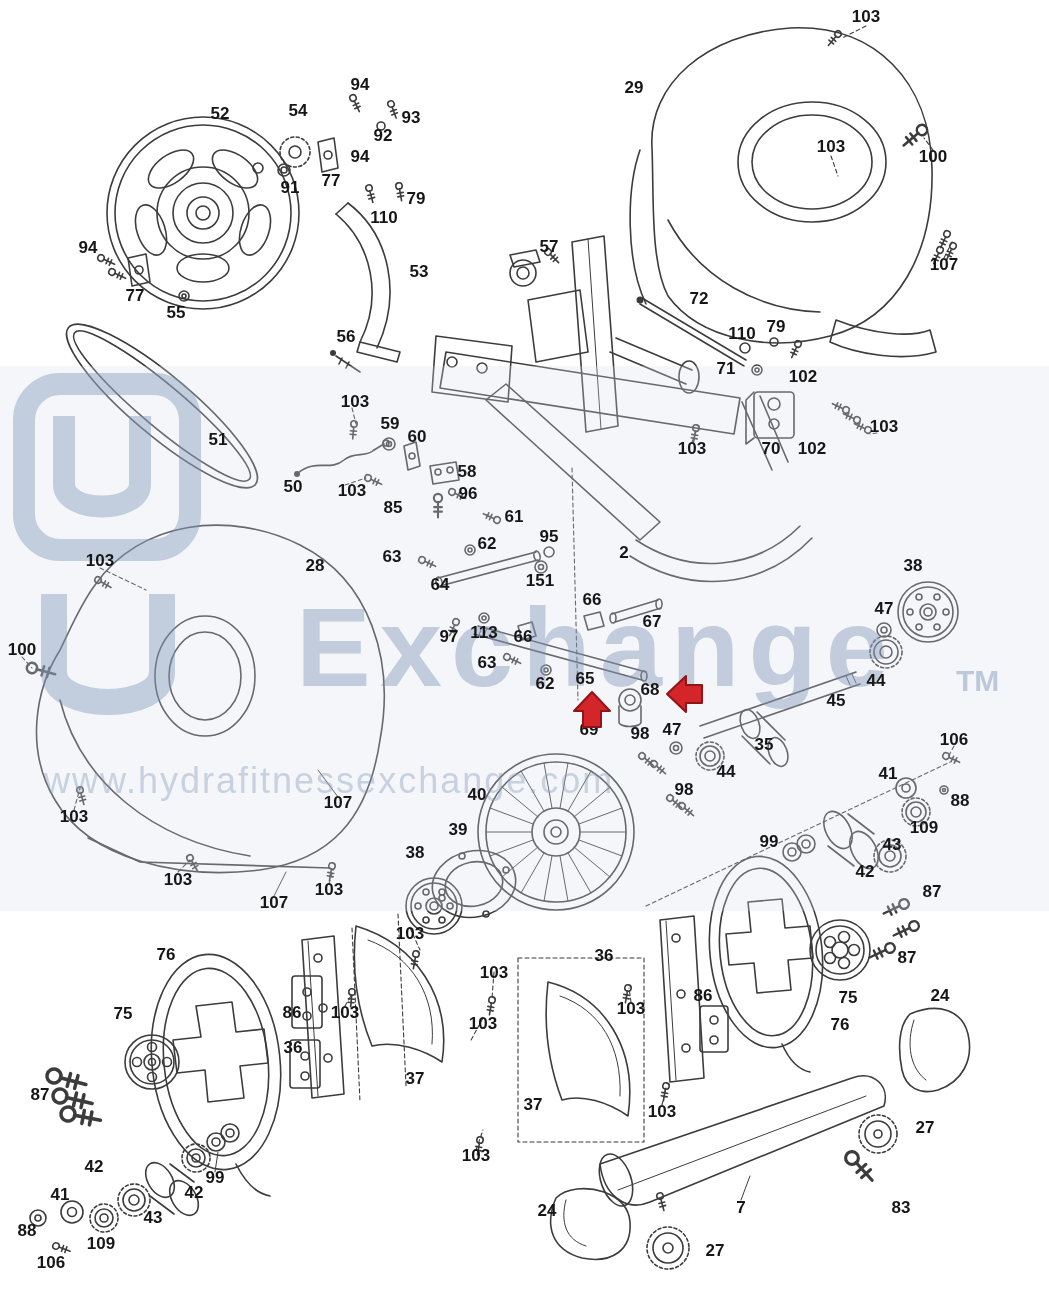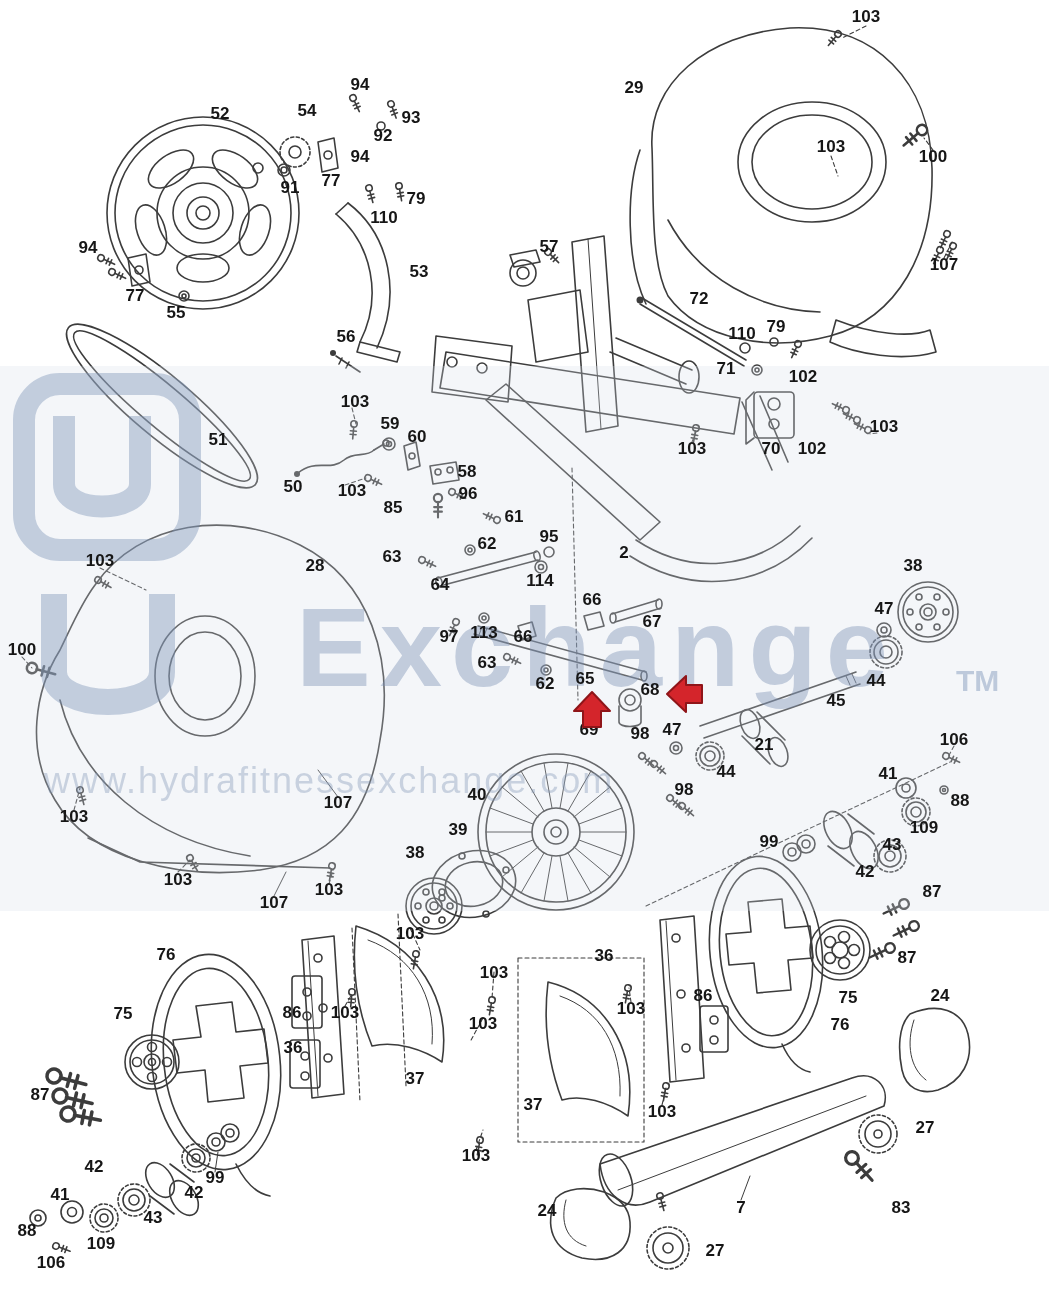--- a/index.html
+++ b/index.html
@@ -415,21 +415,21 @@
     </g>
   </svg>
   <div class="wm-word" id="wm-w3">Exchange</div>
   <div class="wm-tm">TM</div>
   <div class="wm-url">www.hydrafitnessexchange.com</div>
 
   <div id="labels">
       <span class="part-label" style="left: 866px; top: 17px;">103</span>
       <span class="part-label" style="left: 634px; top: 88px;">29</span>
       <span class="part-label" style="left: 360px; top: 85px;">94</span>
-      <span class="part-label" style="left: 307px; top: 111px; text-align: right;">54</span>
+      <span class="part-label" style="left: 298px; top: 111px; text-align: right;">54</span>
       <span class="part-label" style="left: 411px; top: 118px;">93</span>
       <span class="part-label" style="left: 220px; top: 114px;">52</span>
       <span class="part-label" style="left: 383px; top: 136px;">92</span>
       <span class="part-label" style="left: 831px; top: 147px;">103</span>
       <span class="part-label" style="left: 933px; top: 157px;">100</span>
       <span class="part-label" style="left: 360px; top: 157px;">94</span>
       <span class="part-label" style="left: 331px; top: 181px;">77</span>
       <span class="part-label" style="left: 290px; top: 188px;">91</span>
       <span class="part-label" style="left: 416px; top: 199px;">79</span>
       <span class="part-label" style="left: 384px; top: 218px;">110</span>
@@ -459,40 +459,40 @@
       <span class="part-label" style="left: 468px; top: 494px;">96</span>
       <span class="part-label" style="left: 393px; top: 508px;">85</span>
       <span class="part-label" style="left: 514px; top: 517px;">61</span>
       <span class="part-label" style="left: 549px; top: 537px;">95</span>
       <span class="part-label" style="left: 487px; top: 544px;">62</span>
       <span class="part-label" style="left: 624px; top: 553px;">2</span>
       <span class="part-label" style="left: 392px; top: 557px;">63</span>
       <span class="part-label" style="left: 100px; top: 561px;">103</span>
       <span class="part-label" style="left: 315px; top: 566px;">28</span>
       <span class="part-label" style="left: 913px; top: 566px;">38</span>
-      <span class="part-label" style="left: 540px; top: 581px;">114</span>
+      <span class="part-label" style="left: 540px; top: 581px;">151</span>
       <span class="part-label" style="left: 440px; top: 585px;">64</span>
       <span class="part-label" style="left: 592px; top: 600px;">66</span>
       <span class="part-label" style="left: 884px; top: 609px;">47</span>
       <span class="part-label" style="left: 652px; top: 622px;">67</span>
       <span class="part-label" style="left: 484px; top: 633px;">113</span>
       <span class="part-label" style="left: 449px; top: 637px;">97</span>
       <span class="part-label" style="left: 523px; top: 637px;">66</span>
       <span class="part-label" style="left: 22px; top: 650px;">100</span>
       <span class="part-label" style="left: 487px; top: 663px;">63</span>
       <span class="part-label" style="left: 585px; top: 679px;">65</span>
       <span class="part-label" style="left: 876px; top: 681px;">44</span>
       <span class="part-label" style="left: 545px; top: 684px;">62</span>
       <span class="part-label" style="left: 650px; top: 690px;">68</span>
       <span class="part-label" style="left: 836px; top: 701px;">45</span>
       <span class="part-label" style="left: 589px; top: 730px;">69</span>
       <span class="part-label" style="left: 672px; top: 730px;">47</span>
       <span class="part-label" style="left: 640px; top: 734px;">98</span>
       <span class="part-label" style="left: 954px; top: 740px;">106</span>
-      <span class="part-label" style="left: 764px; top: 745px;">21</span>
+      <span class="part-label" style="left: 764px; top: 745px;">35</span>
       <span class="part-label" style="left: 726px; top: 772px;">44</span>
       <span class="part-label" style="left: 888px; top: 774px;">41</span>
       <span class="part-label" style="left: 684px; top: 790px;">98</span>
       <span class="part-label" style="left: 477px; top: 795px;">40</span>
       <span class="part-label" style="left: 960px; top: 801px;">88</span>
       <span class="part-label" style="left: 338px; top: 803px;">107</span>
       <span class="part-label" style="left: 74px; top: 817px;">103</span>
       <span class="part-label" style="left: 924px; top: 828px;">109</span>
       <span class="part-label" style="left: 458px; top: 830px;">39</span>
       <span class="part-label" style="left: 769px; top: 842px;">99</span>

